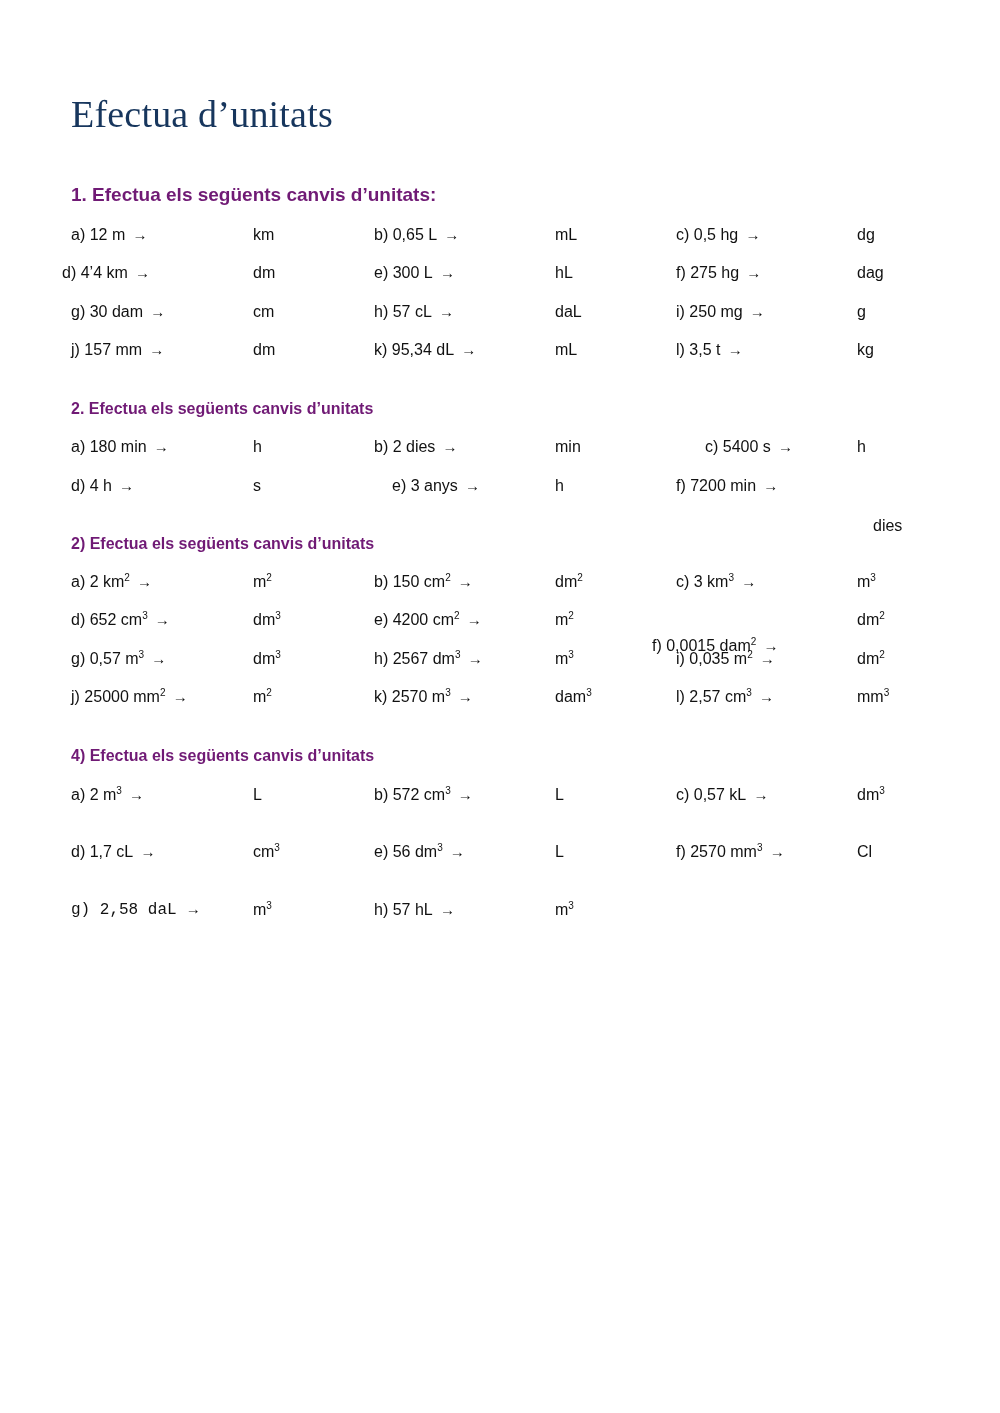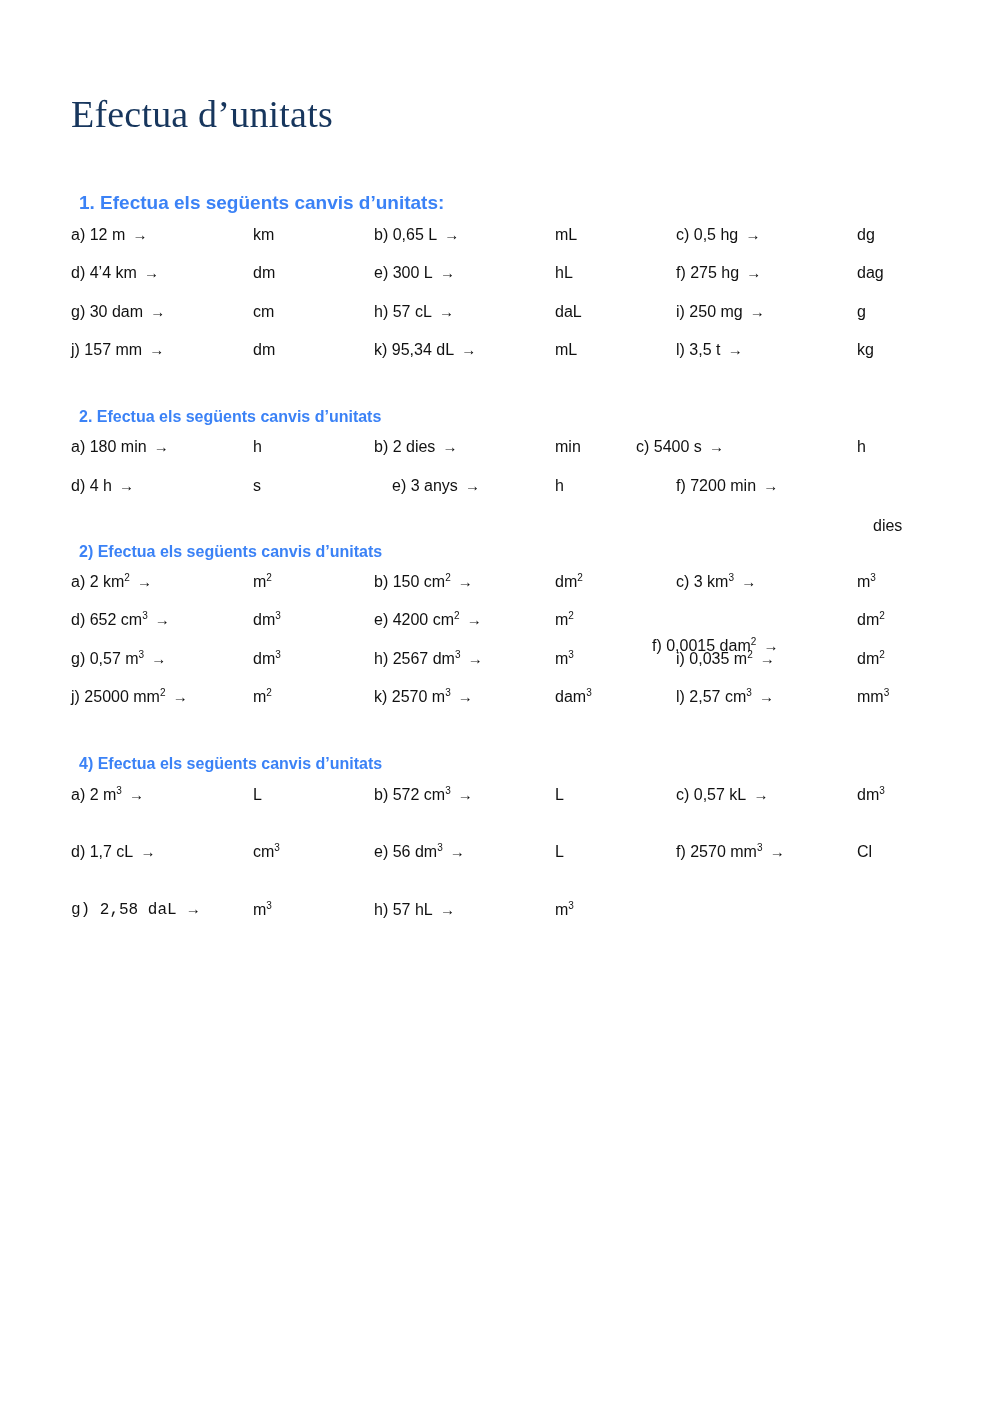--- a/index.html
+++ b/index.html
@@ -1,21 +1,21 @@
 <!DOCTYPE html>
 <html><head>
   <meta charset="utf-8">
   <style>
     html, body { margin: 0; padding: 0; background: #ffffff; }
     body { width: 1000px; height: 1413px; position: relative; overflow: hidden;
            font-family: "Liberation Sans", "DejaVu Sans", sans-serif; color: #111; }
     .title { position: absolute; left: 71px; top: 92px; margin: 0;
              font-family: "Liberation Serif", "DejaVu Serif", serif; font-weight: normal;
              font-size: 38px; color: #17365d; letter-spacing: 0.2px; }
-    .sec-h { position: absolute; left: 71px; margin: 8px; font-weight: bold; color: #3b82f6; }
+    .sec-h { position: absolute; left: 71px; margin: 0; font-weight: bold; color: #701a75; }
     .sec-h.big { font-size: 19px; }
     .sec-h.small { font-size: 16px; }
     .row { position: absolute; left: 0; width: 1000px; height: 22px; font-size: 16px; }
     .cell { position: absolute; white-space: nowrap; }
     sup { font-size: 10px; vertical-align: 6px; line-height: 0; }
     .arrow { font-size: 15px; margin-left: 3px; }
   </style>
 </head>
 <body>
 
@@ -25,21 +25,21 @@
 <div>
     <div class="row" style="top: 226px; padding-left: 15px;">
       <span class="cell" style="left: 71px;">a) 12 m<span class="arrow"> →</span></span>
       <span class="cell" style="left: 253px;">km</span>
       <span class="cell" style="left: 374px;">b) 0,65 L<span class="arrow"> →</span></span>
       <span class="cell" style="left: 555px;">mL</span>
       <span class="cell" style="left: 676px;">c) 0,5 hg<span class="arrow"> →</span></span>
       <span class="cell" style="left: 857px;">dg</span>
     </div>
     <div class="row" style="top: 264px;">
-      <span class="cell" style="left: 71px;">d) 4’4 km<span class="arrow"> →</span></span>
+      <span class="cell" style="left: 62px;">d) 4’4 km<span class="arrow"> →</span></span>
       <span class="cell" style="left: 253px;">dm</span>
       <span class="cell" style="left: 374px;">e) 300 L<span class="arrow"> →</span></span>
       <span class="cell" style="left: 555px;">hL</span>
       <span class="cell" style="left: 676px;">f) 275 hg<span class="arrow"> →</span></span>
       <span class="cell" style="left: 857px;">dag</span>
     </div>
     <div class="row" style="top: 303px;">
       <span class="cell" style="left: 71px;">g) 30 dam<span class="arrow"> →</span></span>
       <span class="cell" style="left: 253px;">cm</span>
       <span class="cell" style="left: 374px;">h) 57 cL<span class="arrow"> →</span></span>
@@ -57,21 +57,21 @@
     </div>
   </div>
 
 <h2 class="sec-h small" style="top:400px">2. Efectua els següents canvis d’unitats</h2>
 <div>
     <div class="row" style="top: 438px;">
       <span class="cell" style="left: 71px;">a) 180 min<span class="arrow"> →</span></span>
       <span class="cell" style="left: 253px;">h</span>
       <span class="cell" style="left: 374px;">b) 2 dies<span class="arrow"> →</span></span>
       <span class="cell" style="left: 555px;">min</span>
-      <span class="cell" style="left: 636px; text-align: center;">c) 5400 s<span class="arrow"> →</span></span>
+      <span class="cell" style="left: 705px; text-align: center;">c) 5400 s<span class="arrow"> →</span></span>
       <span class="cell" style="left: 857px;">h</span>
     </div>
     <div class="row" style="top: 477px;">
       <span class="cell" style="left: 71px;">d) 4 h<span class="arrow"> →</span></span>
       <span class="cell" style="left: 253px;">s</span>
       <span class="cell" style="left: 392px;">e) 3 anys<span class="arrow"> →</span></span>
       <span class="cell" style="left: 555px;">h</span>
       <span class="cell" style="left: 676px;">f) 7200 min<span class="arrow"> →</span></span>
       <span class="cell" style="left: 873px; margin-top: 40px;">dies</span>
     </div>

